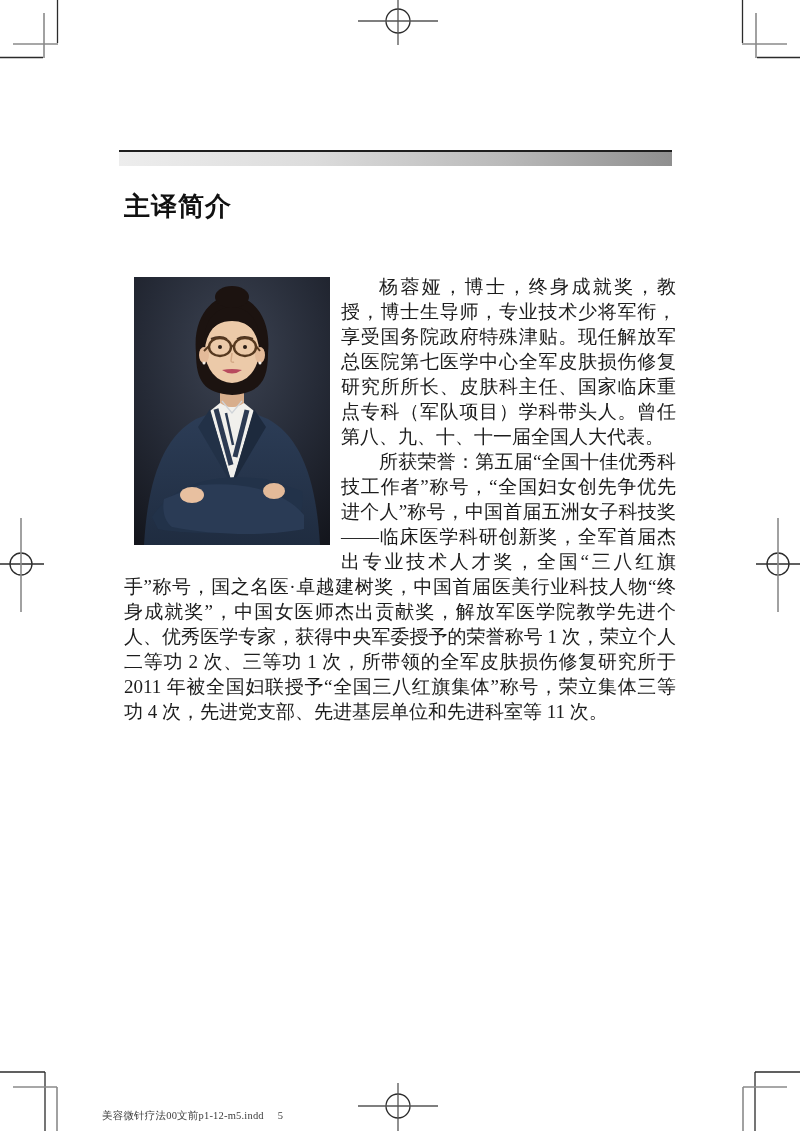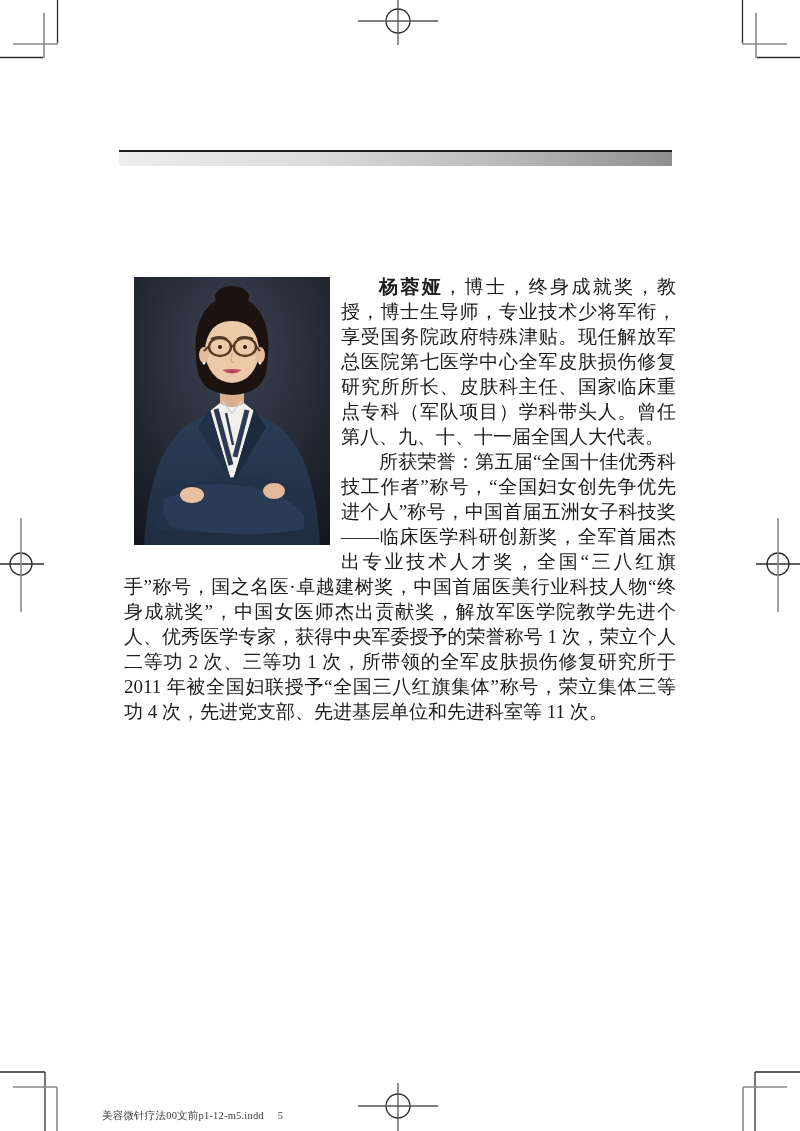--- a/index.html
+++ b/index.html
@@ -48,21 +48,21 @@
     margin: 0;
   }
   .photo {
     float: left;
     width: 196px;
     height: 268px;
     margin: 3px 11px 9px 10px;
     background: #1b1e26;
   }
   .photo svg { display: block; width: 196px; height: 268px; }
-  .bio-name { font-weight: bold; }
+  .bio-name { font-weight: normal; }
   .footer-left {
     position: absolute;
     left: 66px; top: 1109px;
     font-size: 10.5px;
     color: #3c3c3c;
     letter-spacing: 0.2px;
     margin-left: 36px;
   }
   .footer-left .page-num { margin-left: 14px; }
   .footer-right {
@@ -119,20 +119,21 @@
       <line x1="743" y1="1087" x2="743" y2="1131"></line>
       <line x1="743" y1="1087" x2="787" y2="1087"></line>
 
       <line x1="21" y1="518" x2="21" y2="612"></line>
       <line x1="778" y1="518" x2="778" y2="612"></line>
     </g>
   </svg>
 
   <div class="header-bar"></div>
 
+  <h1 class="page-title">主译简介</h1>
 
   <div class="content">
 
     <div class="photo">
       <svg viewBox="0 0 196 268" xmlns="http://www.w3.org/2000/svg">
         <defs>
           <radialGradient id="bgGrad" cx="50%" cy="28%" r="85%">
             <stop offset="0%" stop-color="#3c4352"></stop>
             <stop offset="55%" stop-color="#252a36"></stop>
             <stop offset="100%" stop-color="#14161d"></stop>

